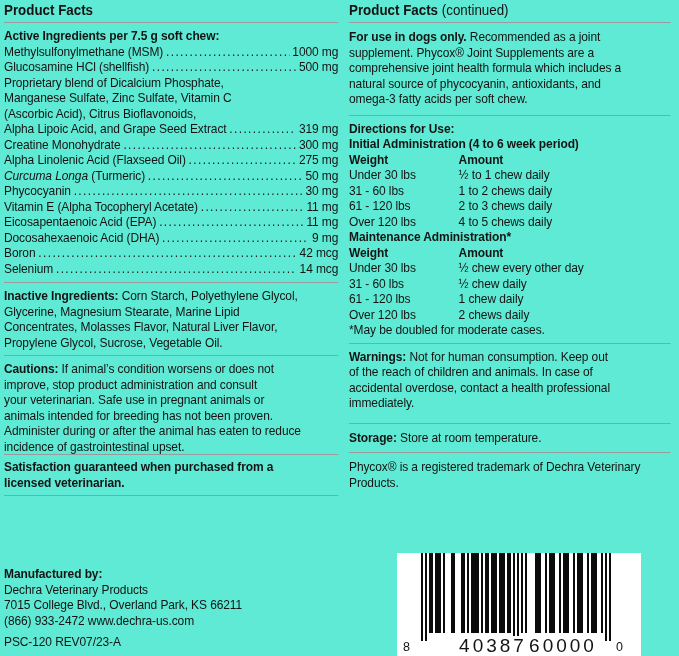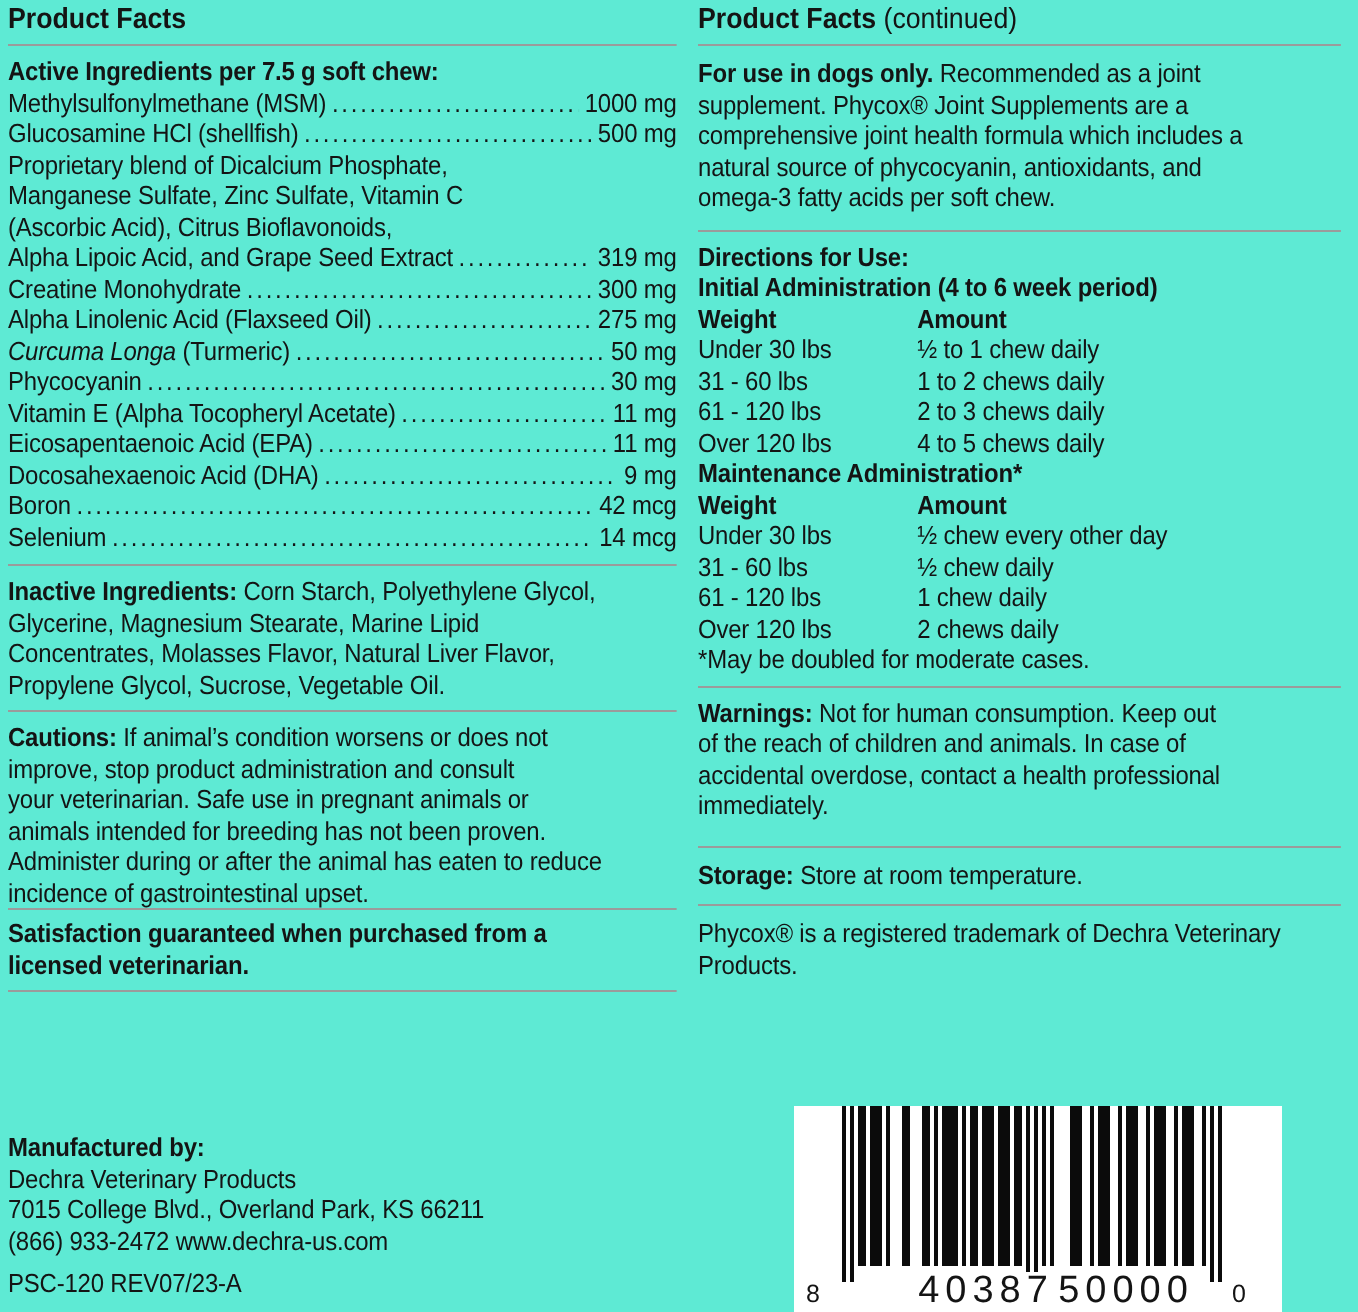--- a/index.html
+++ b/index.html
@@ -270,17 +270,17 @@
         <rect x="152" y="0" width="2" height="80"></rect>
         <rect x="156" y="0" width="6" height="80"></rect>
         <rect x="166" y="0" width="2" height="80"></rect>
         <rect x="170" y="0" width="6" height="80"></rect>
         <rect x="180" y="0" width="2" height="80"></rect>
         <rect x="184" y="0" width="2" height="88"></rect>
         <rect x="188" y="0" width="2" height="88"></rect>
       </svg>
     <span class="bc-sm bc-s8">8</span>
     <span class="bc-g bc-g1">40387</span>
-    <span class="bc-g bc-g2">50000</span>
+    <span class="bc-g bc-g2">60000</span>
     <span class="bc-sm bc-s0">0</span>
   </div>
 
 </div>
 
 </body></html>

